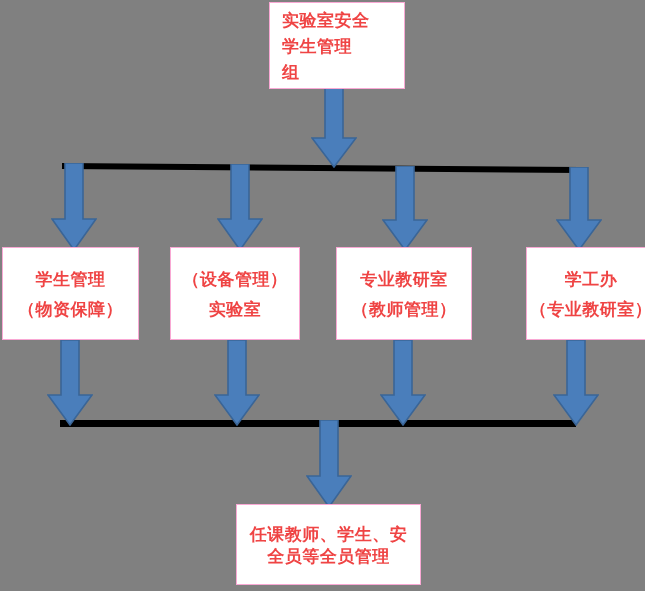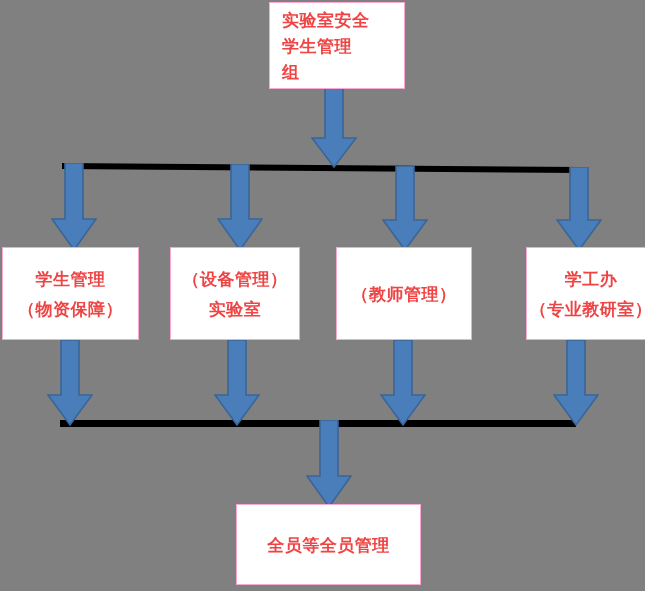--- a/index.html
+++ b/index.html
@@ -147,20 +147,21 @@
 
   <div class="node-box box-mid box-mid-1">
     <span class="node-line">学生管理</span>
     <span class="node-line">（物资保障）</span>
   </div>
   <div class="node-box box-mid box-mid-2">
     <span class="node-line">（设备管理）</span>
     <span class="node-line">实验室</span>
   </div>
   <div class="node-box box-mid box-mid-3">
+    <span class="node-line">专业教研室</span>
     <span class="node-line">（教师管理）</span>
   </div>
   <div class="node-box box-mid box-mid-4">
     <span class="node-line">学工办</span>
     <span class="node-line">（专业教研室）</span>
   </div>
 
   <div class="arrow" style="left:47px; top:340px; width:46px; height:86px;">
     <svg viewBox="0 0 46 86" preserveAspectRatio="none">
       <polygon points="14,0 32,0 32,55 45,55 23,85 1,55 14,55" fill="#4A7EBB" stroke="#3A6597" stroke-width="1.6"></polygon>
@@ -184,16 +185,17 @@
 
   <div class="h-line h-line-lower"></div>
 
   <div class="arrow" style="left:306px; top:420px; width:46px; height:88px;">
     <svg viewBox="0 0 46 88" preserveAspectRatio="none">
       <polygon points="14,0 32,0 32,56 45,56 23,87 1,56 14,56" fill="#4A7EBB" stroke="#3A6597" stroke-width="1.6"></polygon>
     </svg>
   </div>
 
   <div class="node-box box-bottom">
+    <span class="node-line">任课教师、学生、安</span>
     <span class="node-line">全员等全员管理</span>
   </div>
 
 </div>
 
 </body></html>

